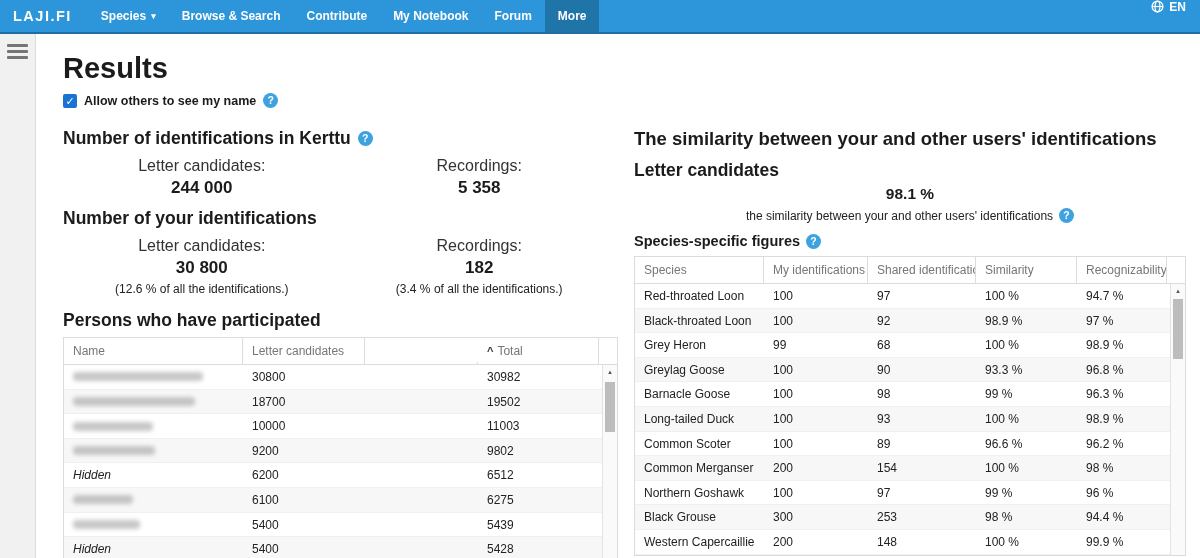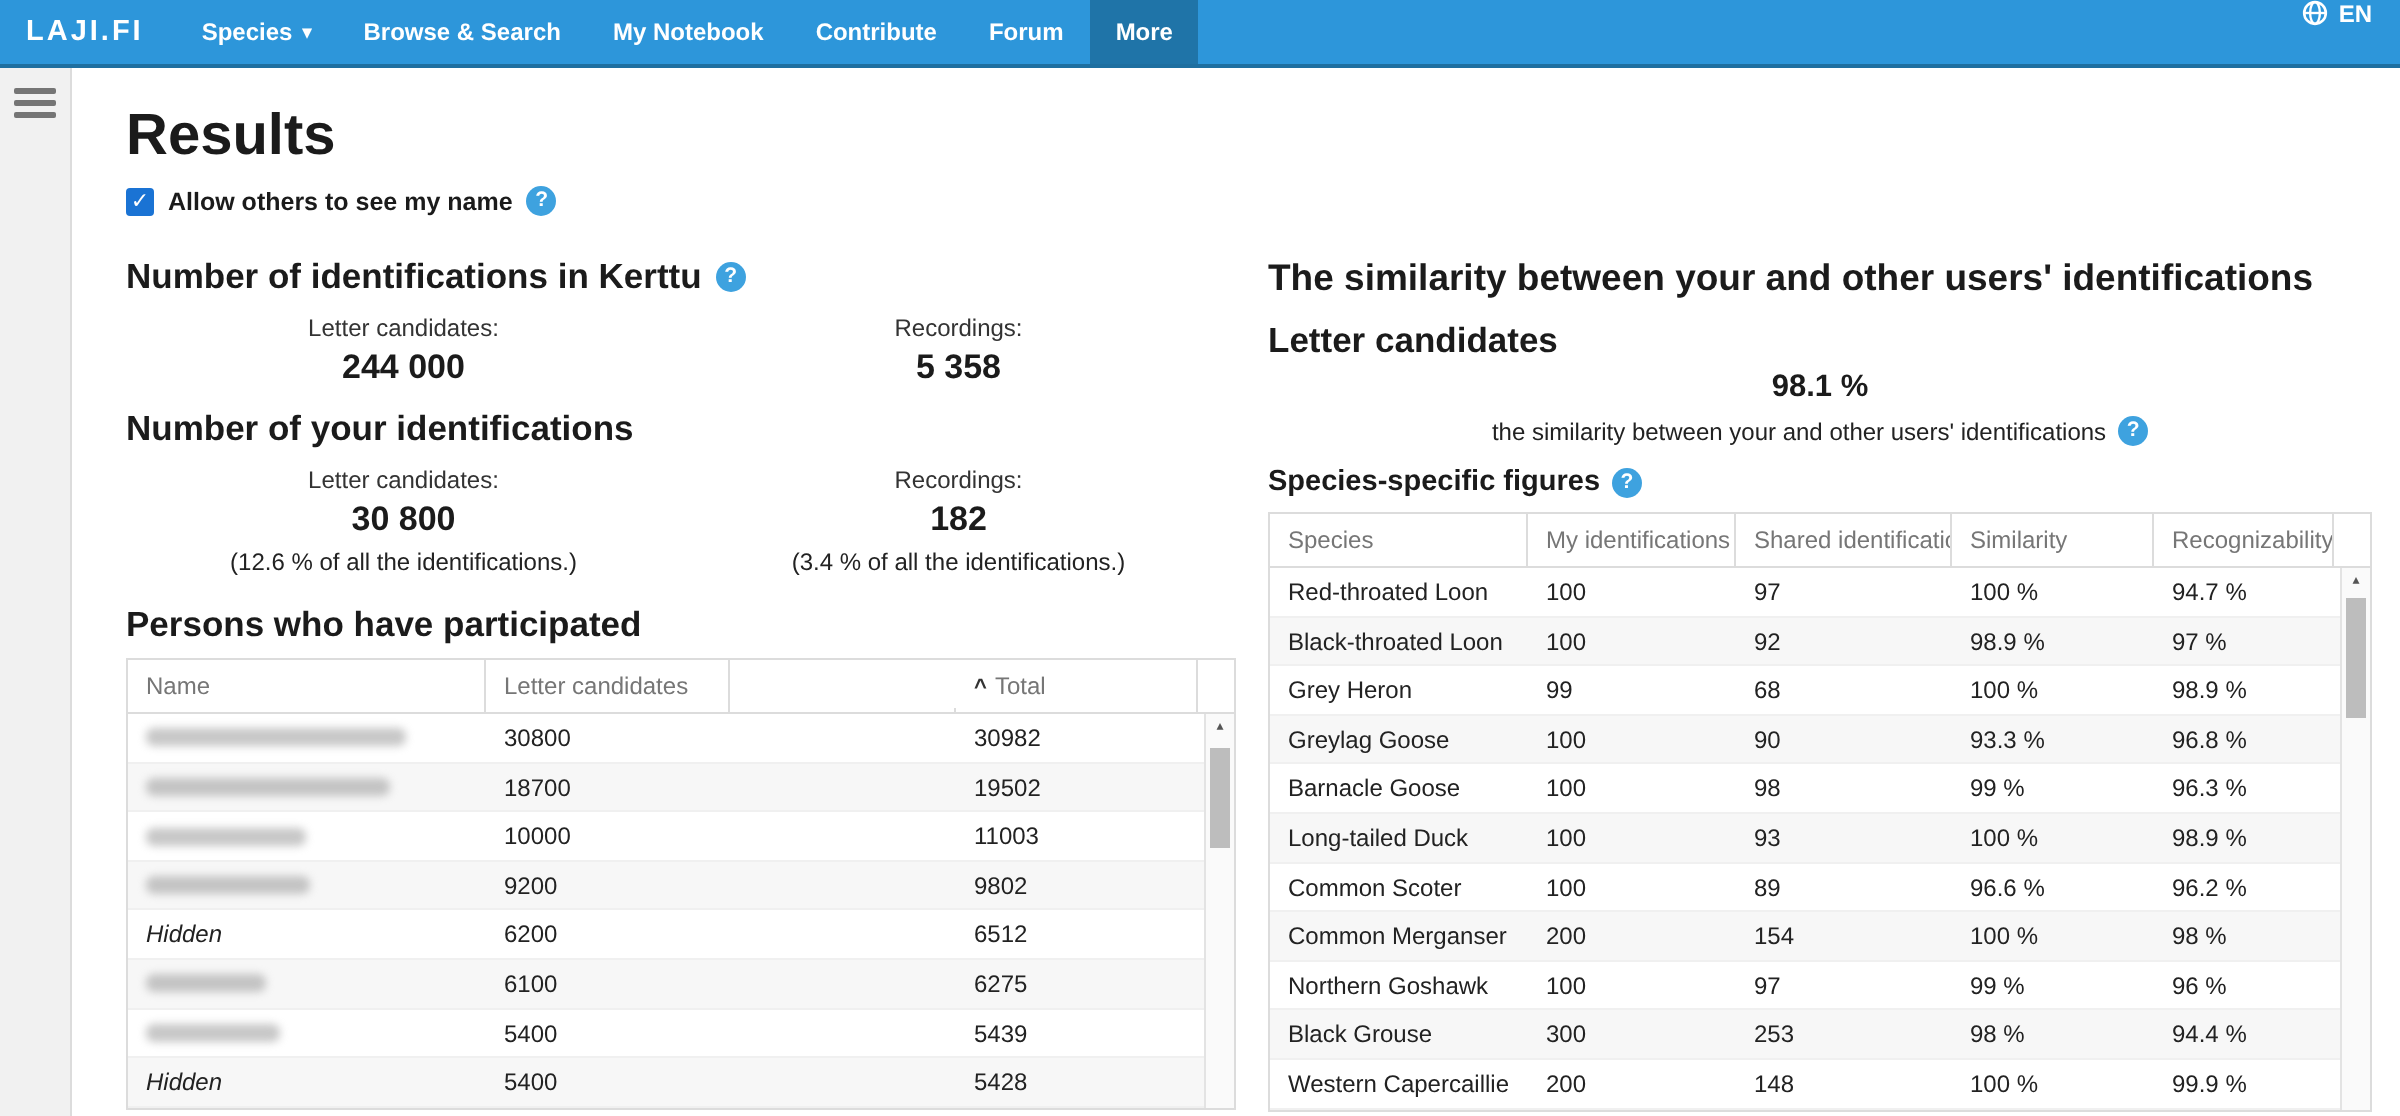--- a/index.html
+++ b/index.html
@@ -44,21 +44,21 @@
 
   h2.sec { font-size:17.5px; margin:8px 0 8px; display:flex; align-items:center; gap:7px; }
   h2.sec.mt { margin-top:10px; }
   h2.sec.persons { margin-top:14px; margin-bottom:6px; }
   h2.big { font-size:18.5px; margin:8px 0 10px; }
   h2.letters { font-size:17.5px; margin:0 0 4px; }
   h3.species-h { font-size:14.5px; margin:4px 0 7px; display:flex; align-items:center; gap:6px; }
 
   .stats { display:flex; margin-bottom:2px; }
   .stat { flex:1; text-align:center; }
-  .stat-label { font-size:12px; color:#333; }
+  .stat-label { font-size:16px; color:#333; }
   .stat-value { font-size:17px; font-weight:bold; margin-top:3px; }
   .stat-note { font-size:12px; color:#222; margin-top:4px; }
 
   .sim-value { text-align:center; font-size:15.5px; font-weight:bold; margin:4px 0 5px; }
   .sim-caption { display:flex; justify-content:center; align-items:center; gap:6px;
                  font-size:12px; color:#222; margin-bottom:10px; }
 
   
   .dtable { position:relative; border:1px solid #dcdcdc; background:#fff; overflow:hidden; }
   .thead { display:flex; height:27px; border-bottom:1px solid #dcdcdc; }
@@ -92,22 +92,22 @@
 <div class="app">
 
   <header class="navbar">
     <a class="logo">LAJI.FI</a>
     <nav class="mainnav">
       <a class="nav-item">
         <span>Species</span>
         <span class="caret">▾</span>
       </a>
       <a class="nav-item">Browse &amp; Search</a>
+      <a class="nav-item">Contribute</a>
       <a class="nav-item">My Notebook</a>
-      <a class="nav-item">Contribute</a>
       <a class="nav-item">Forum</a>
       <a class="nav-item active">More</a>
     </nav>
     <div class="lang">
       <span>
         <svg class="globe-svg" width="13" height="13" viewBox="0 0 24 24">
           <circle cx="12" cy="12" r="10" fill="none" stroke="#fff" stroke-width="2.4"></circle>
           <ellipse cx="12" cy="12" rx="4.5" ry="10" fill="none" stroke="#fff" stroke-width="2.2"></ellipse>
           <line x1="2" y1="12" x2="22" y2="12" stroke="#fff" stroke-width="2.2"></line>
         </svg>

